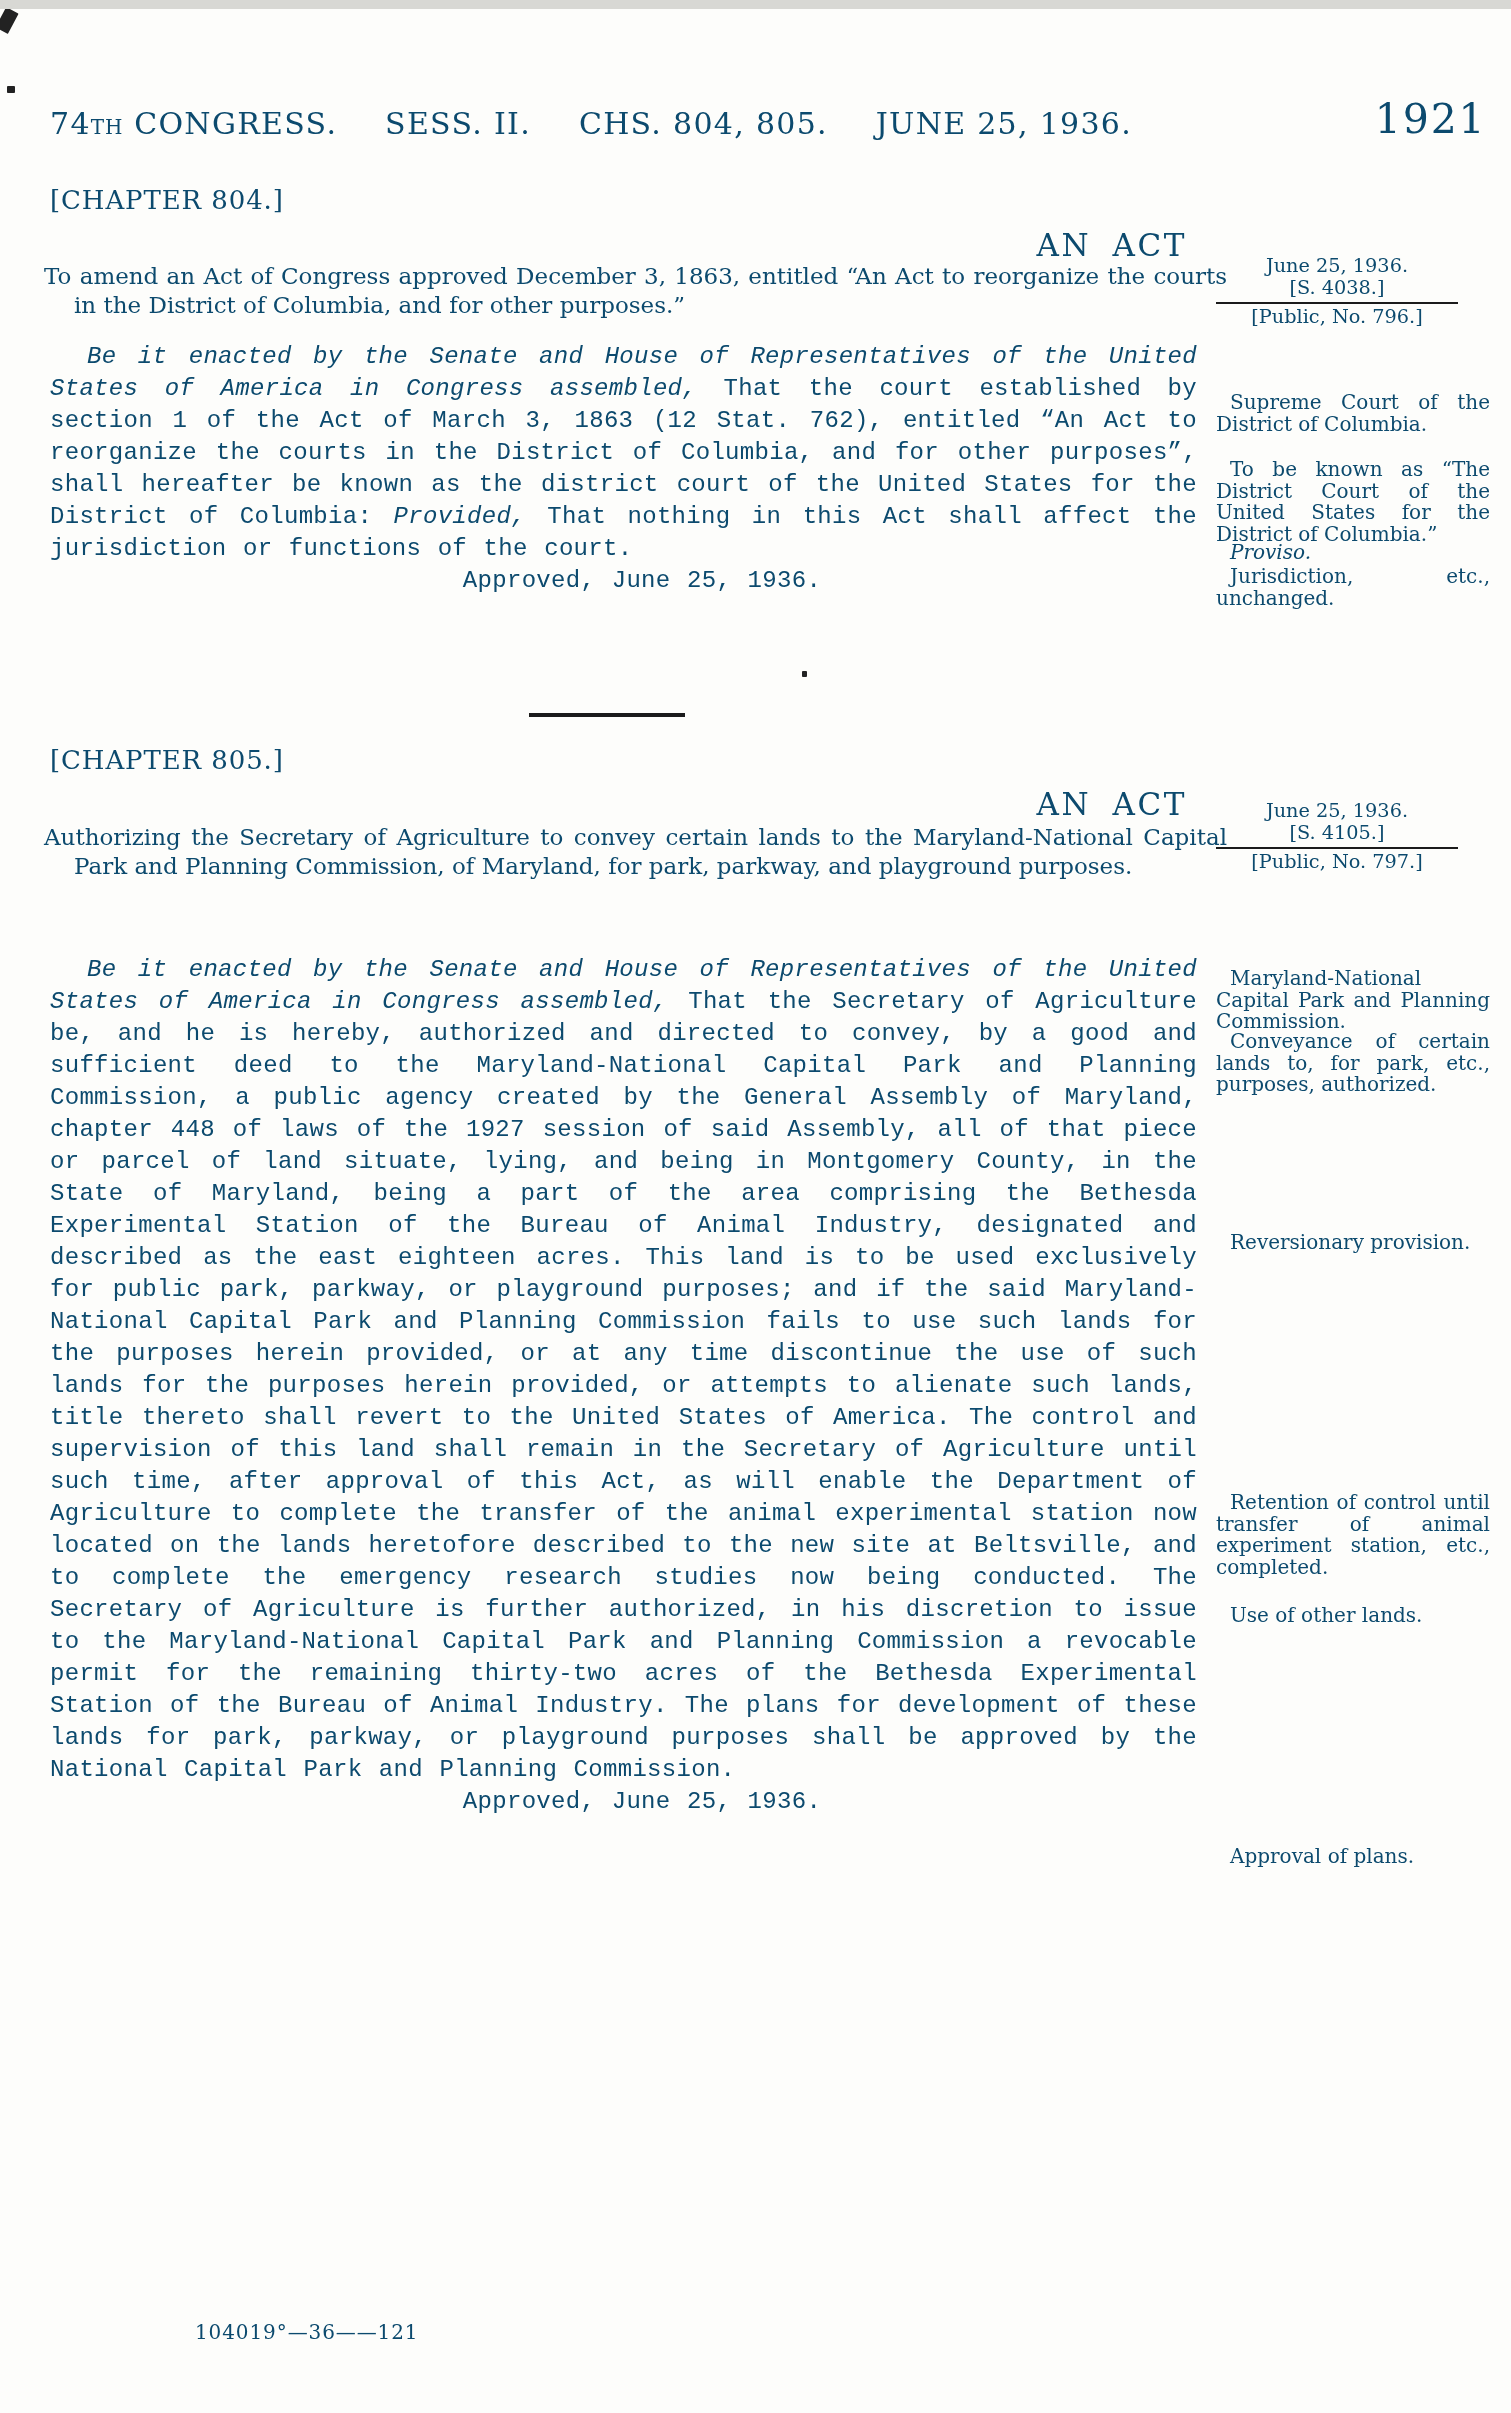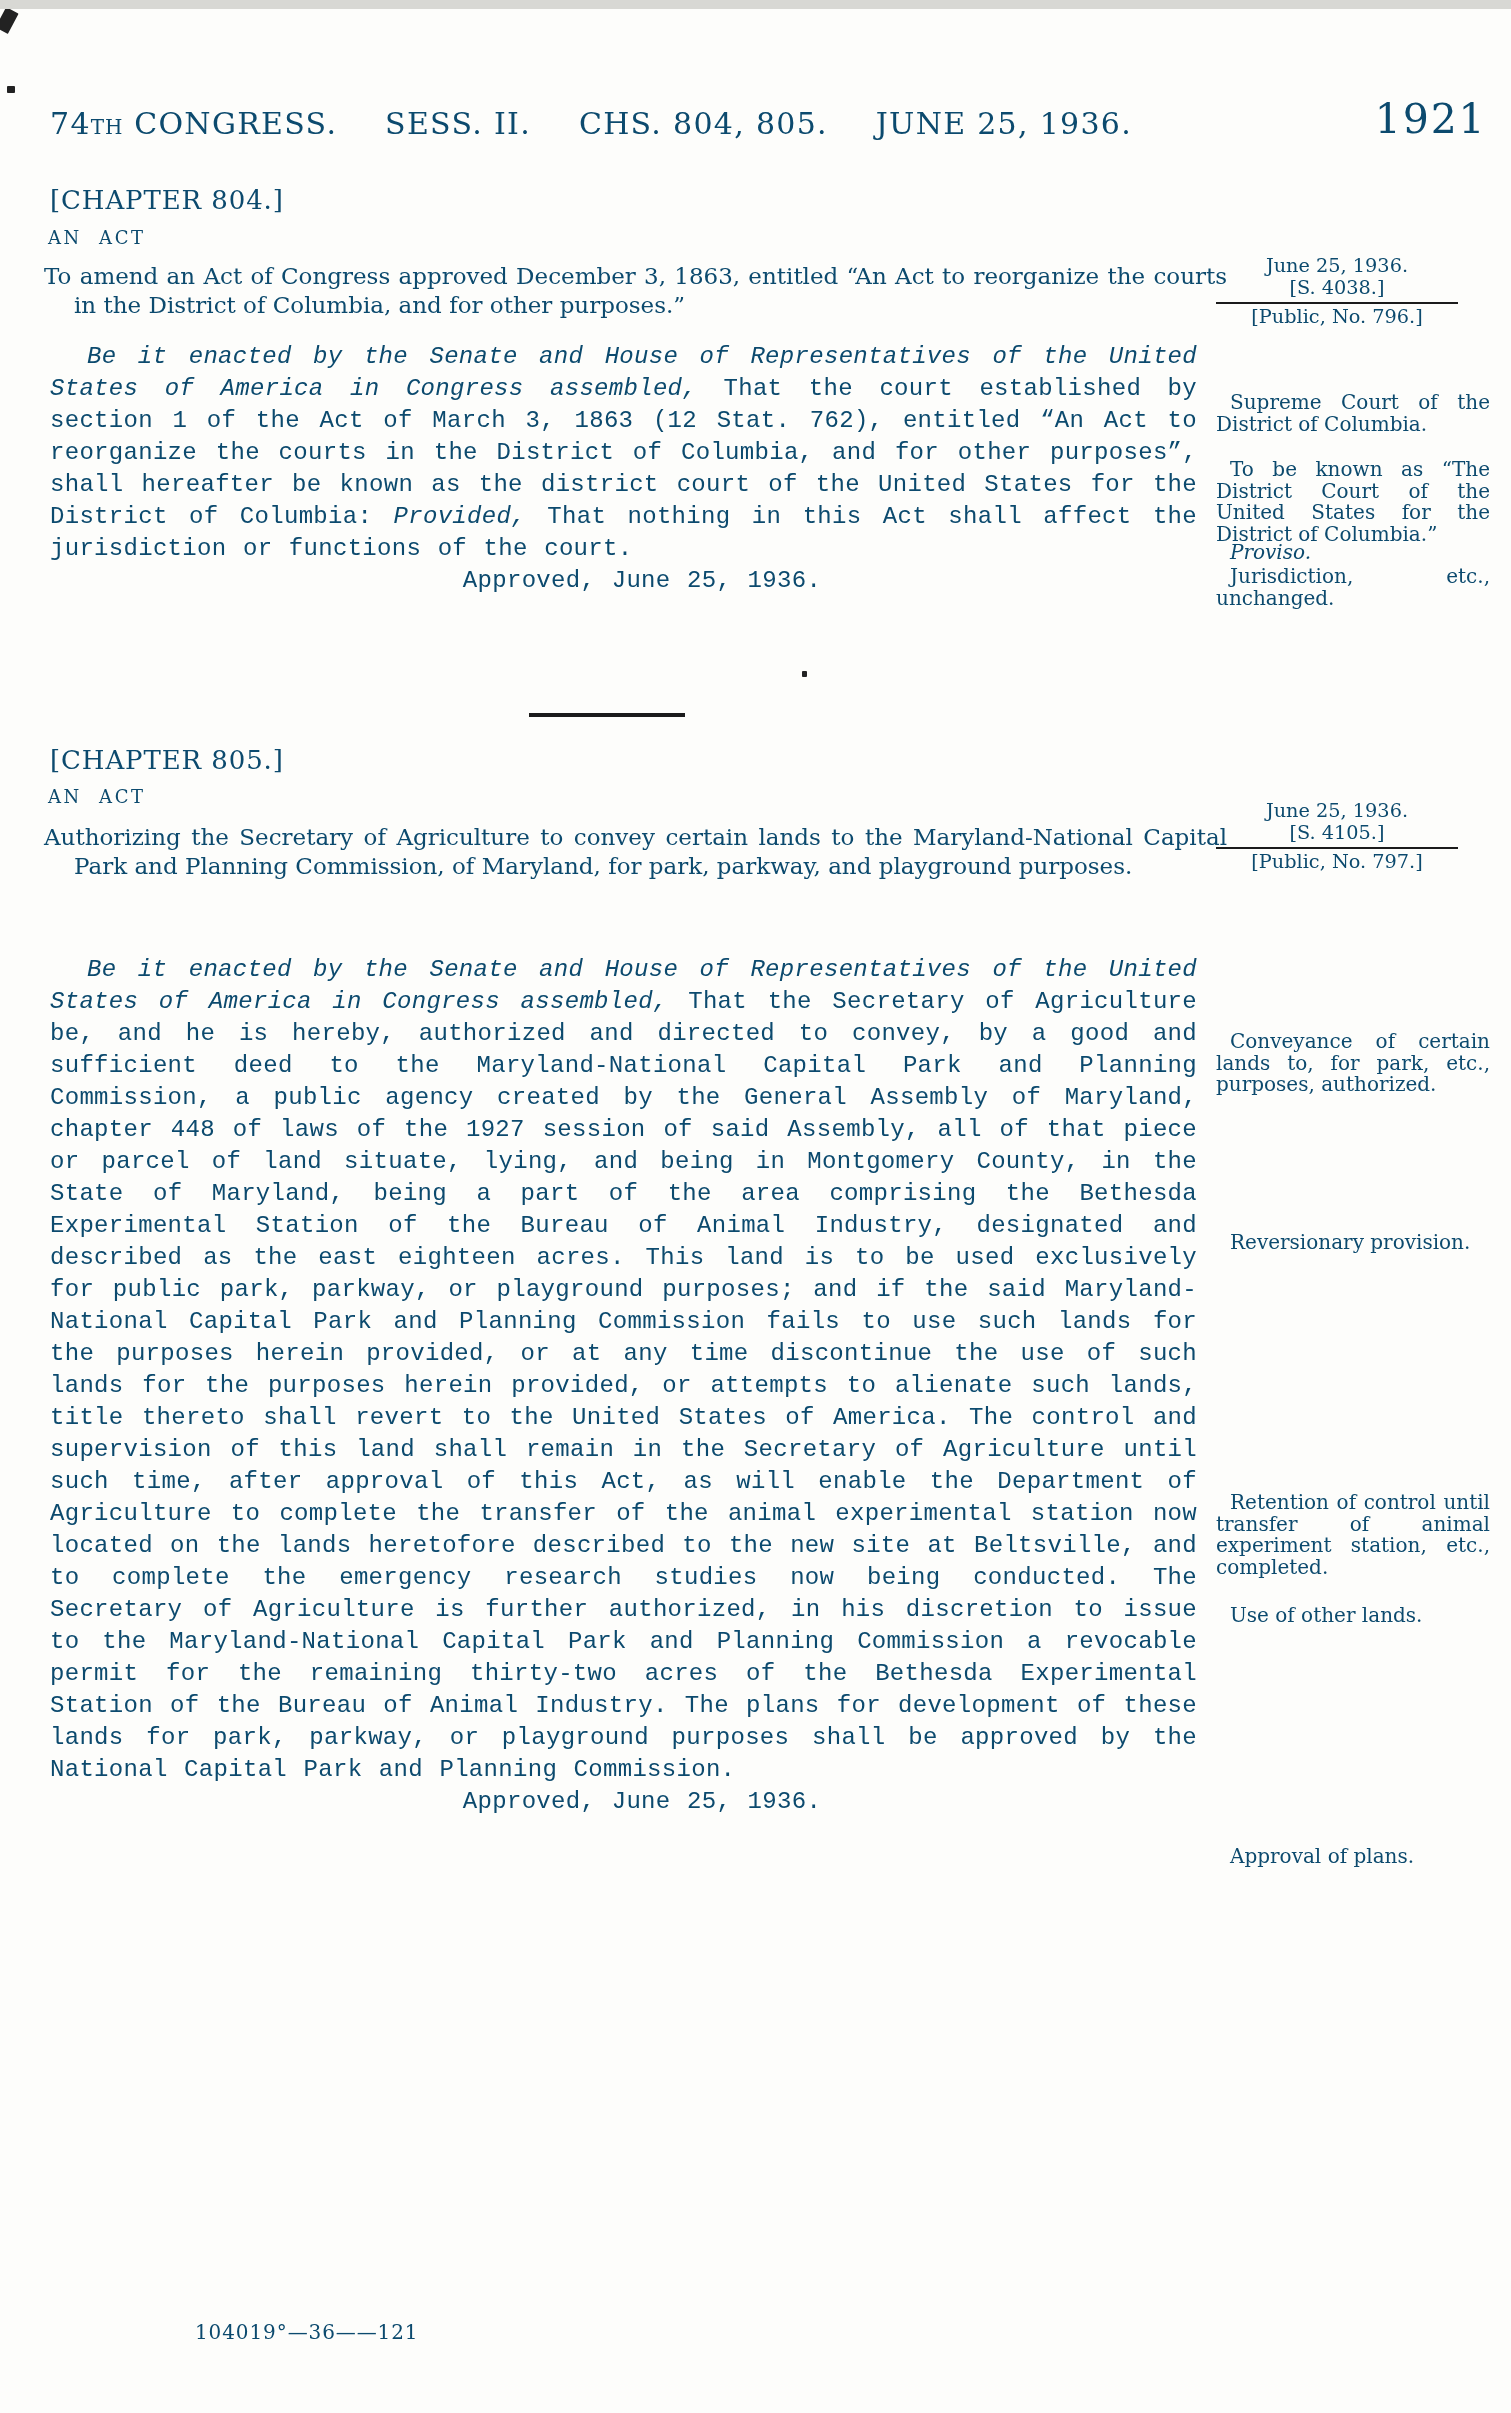--- a/index.html
+++ b/index.html
@@ -22,22 +22,22 @@
   .header-left .hseg:last-child { margin-right:0; }
   .ordinal { font-size:20px; letter-spacing:0.9px; }
   .page-number {
     position:absolute; right:24.6px; top:86px;
     font-size:41px; letter-spacing:1.8px;
   }
 
   
   .chapter-label { position:absolute; left:50px; font-size:26px; letter-spacing:0.9px; }
   .act-heading {
-    position:absolute; left:48px; width:1147px;
-    text-align:left; font-size:18px; letter-spacing:2.6px; word-spacing:8.8px;
+    position:absolute; left:40px; width:1147px;
+    text-align:right; font-size:31px; letter-spacing:2.6px; word-spacing:8.8px;
   }
   .act-title {
     position:absolute; left:44px; width:1153px;
     font-size:23px; line-height:29px;
     text-align:justify;
     padding-left:30px; text-indent:-30px;
   }
   .act-body {
     position:absolute; left:50px; width:1147px;
     font-size:24px; line-height:32px;
@@ -125,20 +125,21 @@
     <div>[S. 4105.]</div>
     <hr class="headnote-rule">
     <div>[Public, No. 797.]</div>
   </div>
 
   <div class="act-body" style="top:945px">
     <p><span class="enacting">Be it enacted by the Senate and House of Representatives of the United States of America in Congress assembled,</span><span> That the Secretary of Agriculture be, and he is hereby, authorized and directed to convey, by a good and sufficient deed to the Maryland-National Capital Park and Planning Commission, a public agency created by the General Assembly of Maryland, chapter 448 of laws of the 1927 session of said Assembly, all of that piece or parcel of land situate, lying, and being in Montgomery County, in the State of Maryland, being a part of the area comprising the Bethesda Experimental Station of the Bureau of Animal Industry, designated and described as the east eighteen acres. This land is to be used exclusively for public park, parkway, or playground purposes; and if the said Maryland-National Capital Park and Planning Commission fails to use such lands for the purposes herein provided, or at any time discontinue the use of such lands for the purposes herein provided, or attempts to alienate such lands, title thereto shall revert to the United States of America. The control and supervision of this land shall remain in the Secretary of Agriculture until such time, after approval of this Act, as will enable the Department of Agriculture to complete the transfer of the animal experimental station now located on the lands heretofore described to the new site at Beltsville, and to complete the emergency research studies now being conducted. The Secretary of Agriculture is further authorized, in his discretion to issue to the Maryland-National Capital Park and Planning Commission a revocable permit for the remaining thirty-two acres of the Bethesda Experimental Station of the Bureau of Animal Industry. The plans for development of these lands for park, parkway, or playground purposes shall be approved by the National Capital Park and Planning Commission.</span></p>
     <p class="approved-line">Approved, June 25, 1936.</p>
   </div>
 
+  <div class="margin-note" style="top:959px">Maryland-National Capital Park and Planning Commission.</div>
   <div class="margin-note" style="top:1022px">Conveyance of certain lands to, for park, etc., purposes, authorized.</div>
   <div class="margin-note" style="top:1223px">Reversionary provision.</div>
   <div class="margin-note" style="top:1483px">Retention of control until transfer of animal experiment station, etc., completed.</div>
   <div class="margin-note" style="top:1596px">Use of other lands.</div>
   <div class="margin-note" style="top:1837px">Approval of plans.</div>
 
   <div class="footer-mark">104019°—36——121</div>
 
 </div>
 

